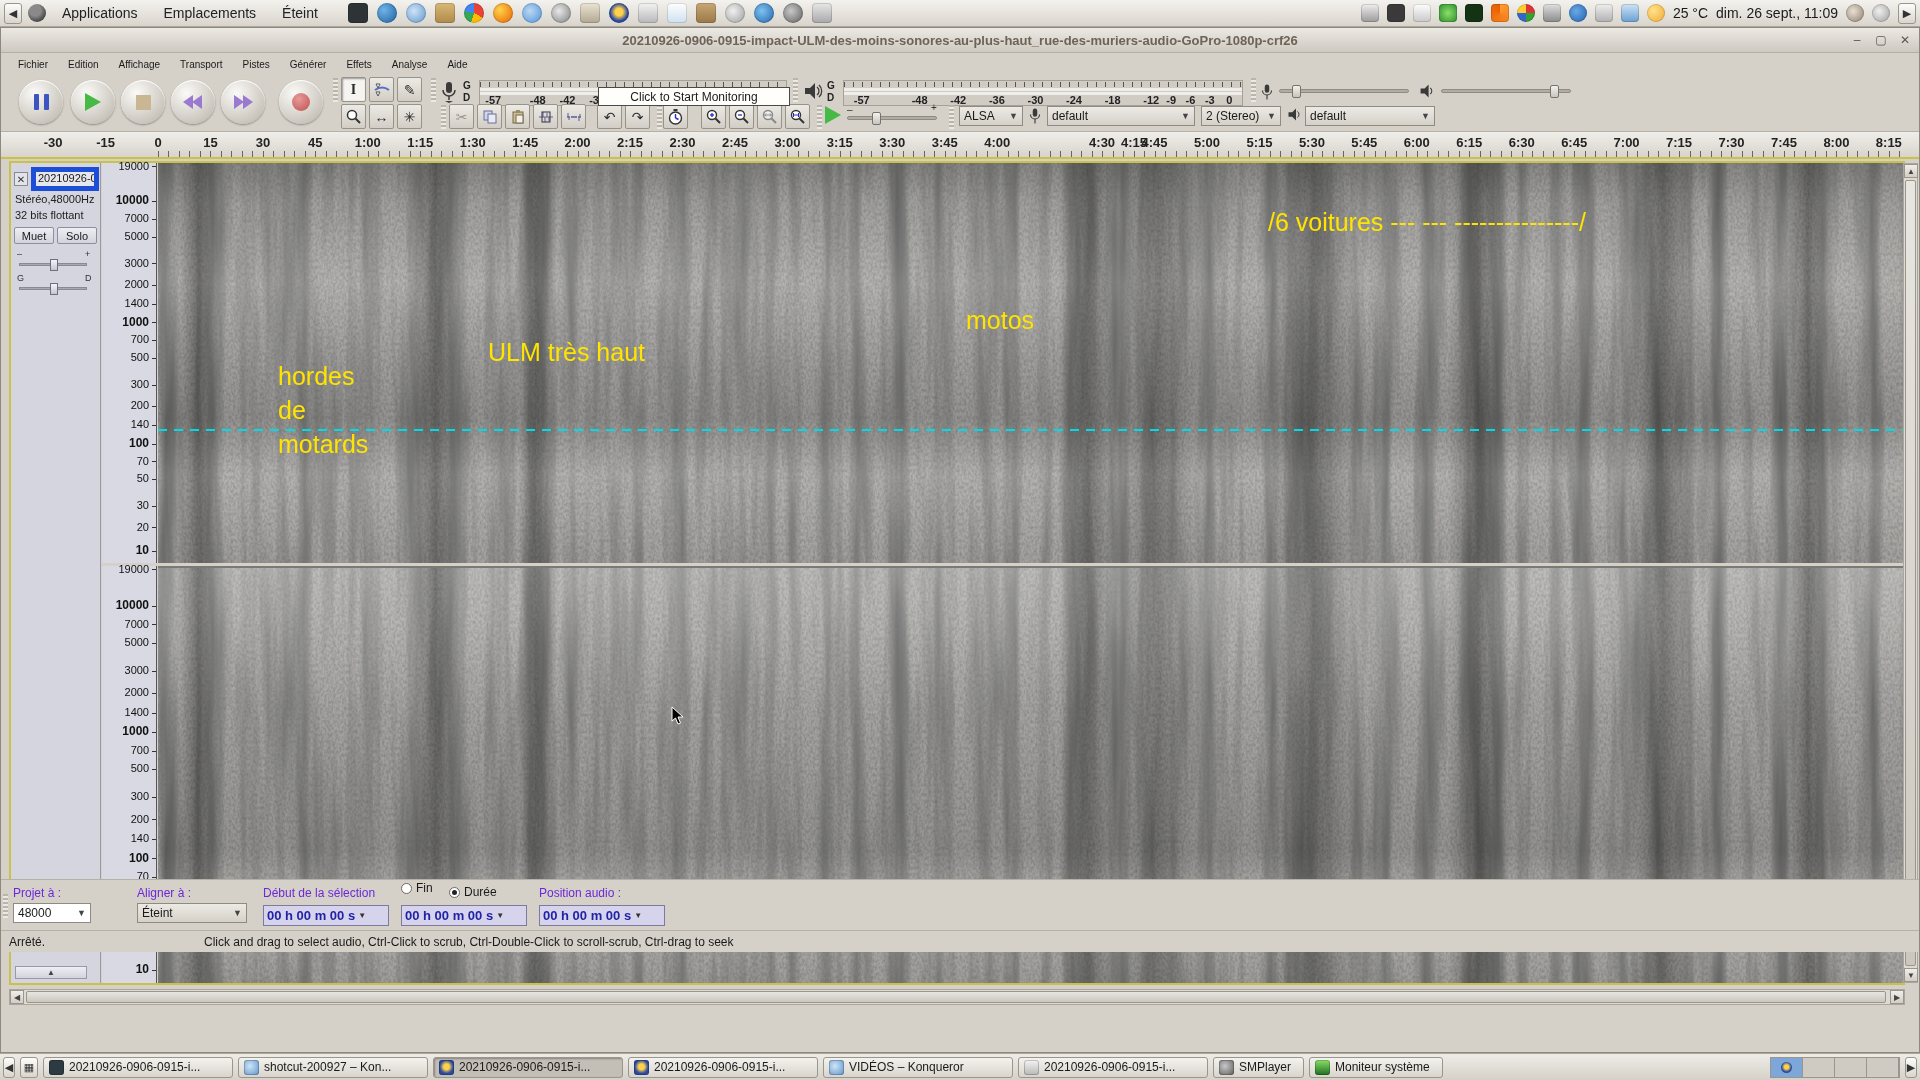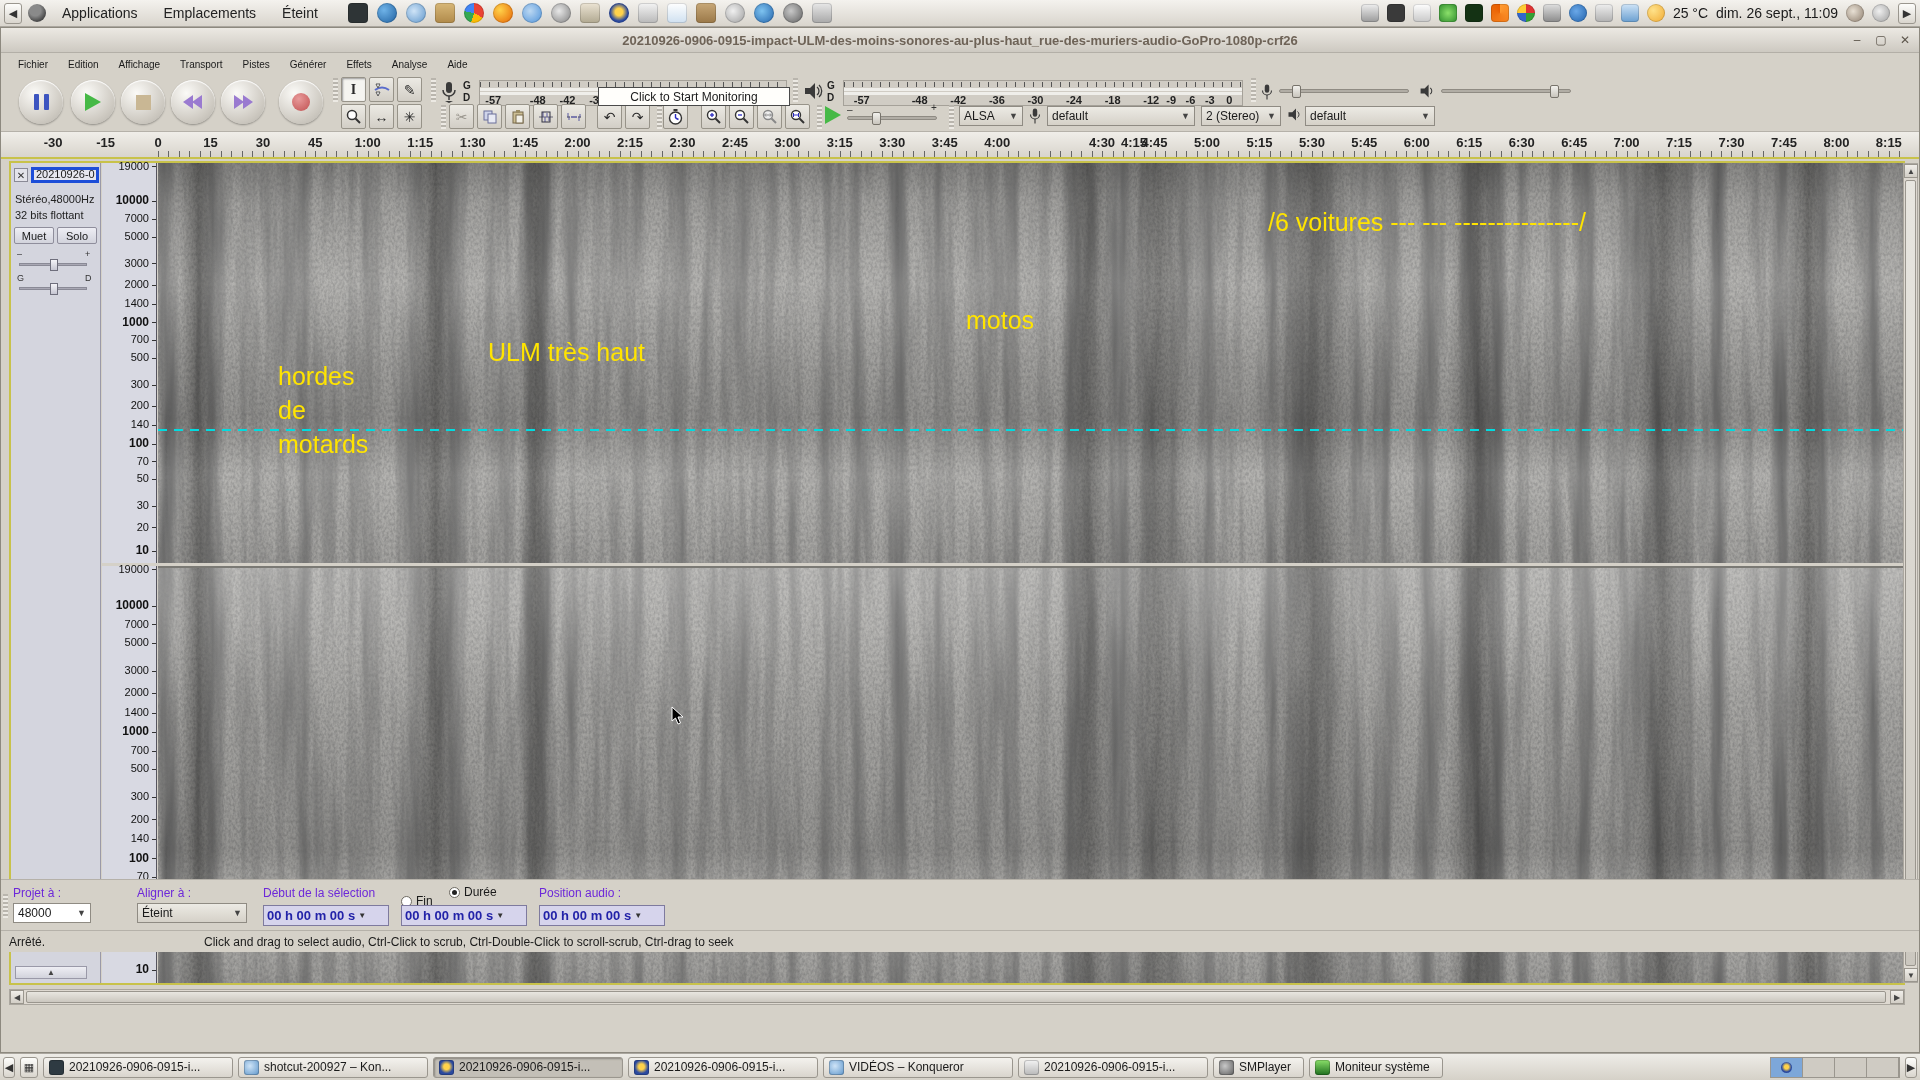--- a/index.html
+++ b/index.html
@@ -112,22 +112,22 @@
 
   .anno { position:absolute; font-size:25px; color:#ffe400; white-space:pre; line-height:34px; }
   .anno.cyan { color:#00dce0; }
   #rumble-line { position:absolute; left:0; top:266px; width:100%; height:2px;
     background:repeating-linear-gradient(90deg, #00dce0 0 9px, transparent 9px 16px); }
 
   
   .tp-row { position:absolute; left:3px; display:flex; align-items:center; gap:3px; }
   .xbtn { width:14px; height:14px; border:1px solid #8a8a96; background:#e3e3ea; font-size:10px;
     display:flex; align-items:center; justify-content:center; color:#333; }
-  .trackname { width:68px; height:16px; border:3px solid #1d4ed8; background:#e6e6ee; font-size:11px;
-    display:flex; align-items:flex-end; padding:0 2px; white-space:nowrap; overflow:hidden; }
+  .trackname { width:68px; height:24px; border:5px solid #1d4ed8; background:#e6e6ee; font-size:11px;
+    display:flex; align-items:flex-start; padding:0 2px; white-space:nowrap; overflow:hidden; }
   .trackname .arrow { margin-left:auto; font-size:8px; }
   .tp-text { position:absolute; left:4px; font-size:11px; color:#222; white-space:nowrap; }
   .ms-btn { width:40px; height:17px; border:1px solid #8f8e9c; background:linear-gradient(#eeeef4,#d2d3dc);
     font-size:11px; display:flex; align-items:center; justify-content:center; border-radius:2px; }
   .tp-slider { position:absolute; left:8px; width:68px; height:3px; background:#a9a8b4; border:1px solid #8a8a96; }
   .tp-slider .thumb { position:absolute; top:-5px; left:30px; width:8px; height:12px;
     background:linear-gradient(#f4f4f8,#c6c6d2); border:1px solid #6e6e7c; }
   .tp-slider-label { position:absolute; font-size:9px; color:#333; }
   #collapse-btn { position:absolute; left:4px; bottom:4px; width:72px; height:13px; border:1px solid #9a99a8;
     background:linear-gradient(#eeeef4,#d2d3dc); font-size:8px; text-align:center; line-height:12px; color:#444; }
@@ -679,21 +679,21 @@
     <div class="combo" style="left:12px; top:23px; width:78px; background:#fff">
       <span>48000</span>
         <span class="arrow">▼</span>
       </div>
     <span class="sel-label" style="left:136px">Aligner à :</span>
     <div class="combo" style="left:136px; top:23px; width:110px">
       <span>Éteint</span>
         <span class="arrow">▼</span>
       </div>
     <span class="sel-label" style="left:262px">Début de la sélection</span>
-    <span class="radio" style="position:absolute; left:400px; top:14px">
+    <span class="radio" style="position:absolute; left:400px; top:1px">
         <i></i>
         <span>Fin</span>
       </span>
     <span class="radio sel" style="position:absolute; left:448px; top:5px">
         <i></i>
         <span>Durée</span>
       </span>
     <div class="timefield" style="left:262px; width:126px">
       <span>00 h 00 m 00 s</span>
         <span class="arrow">▼</span>

